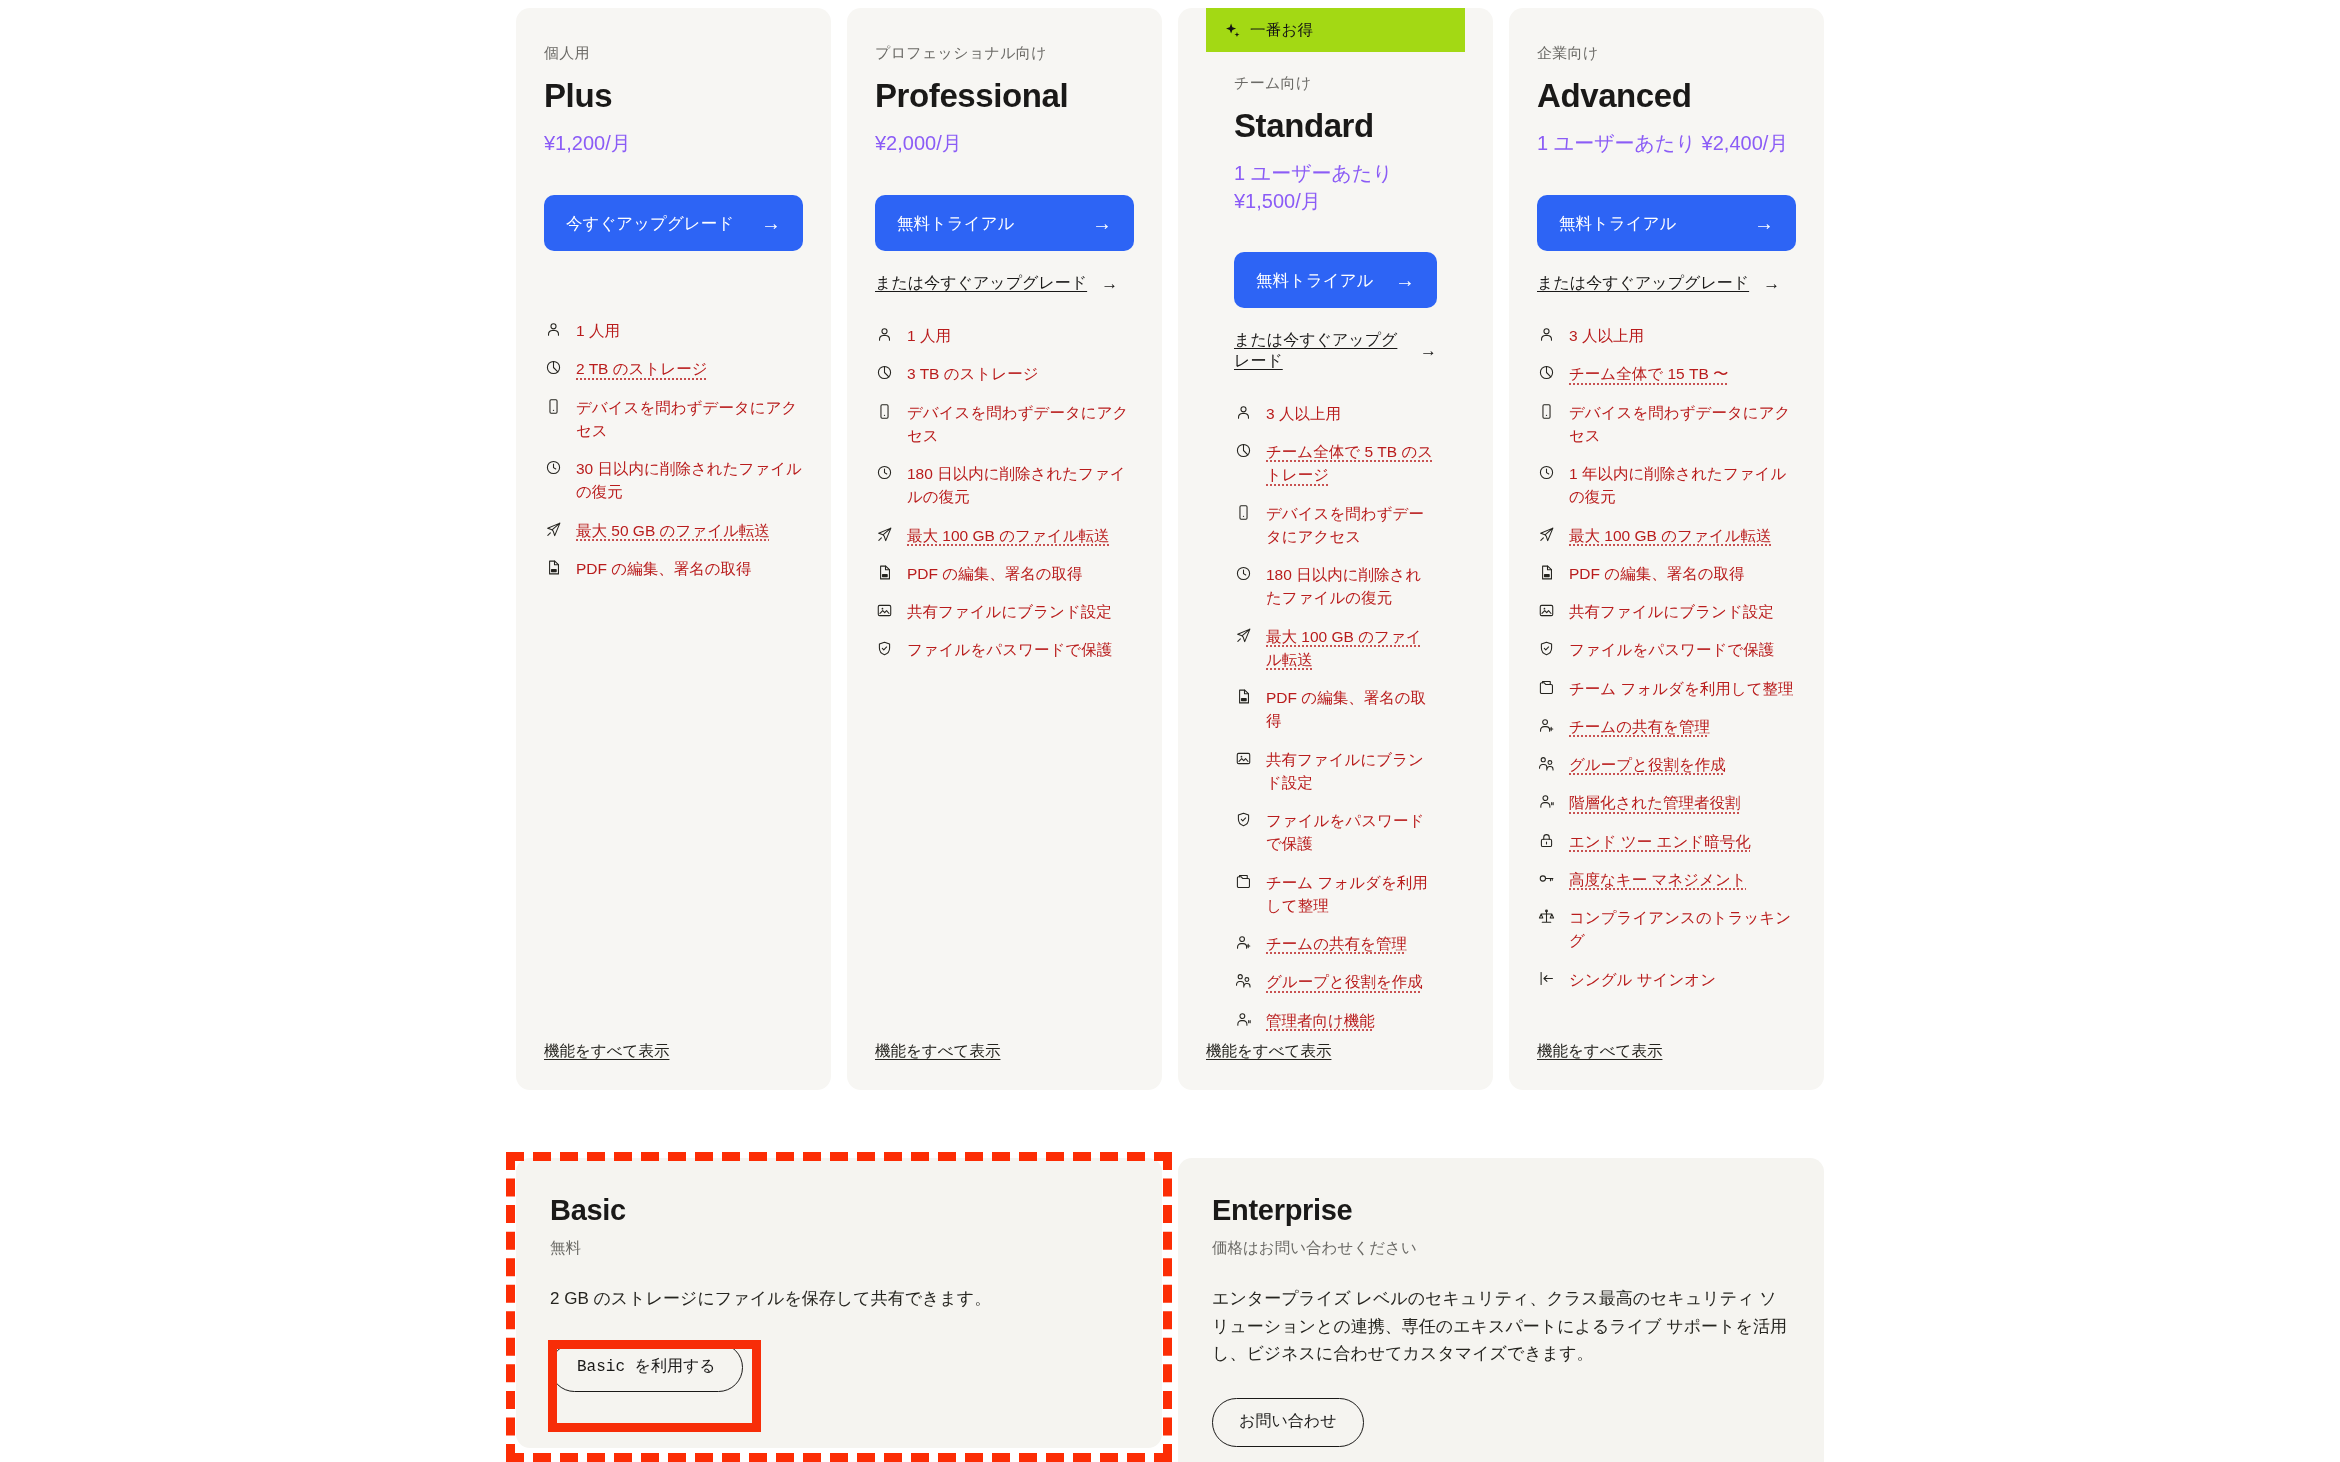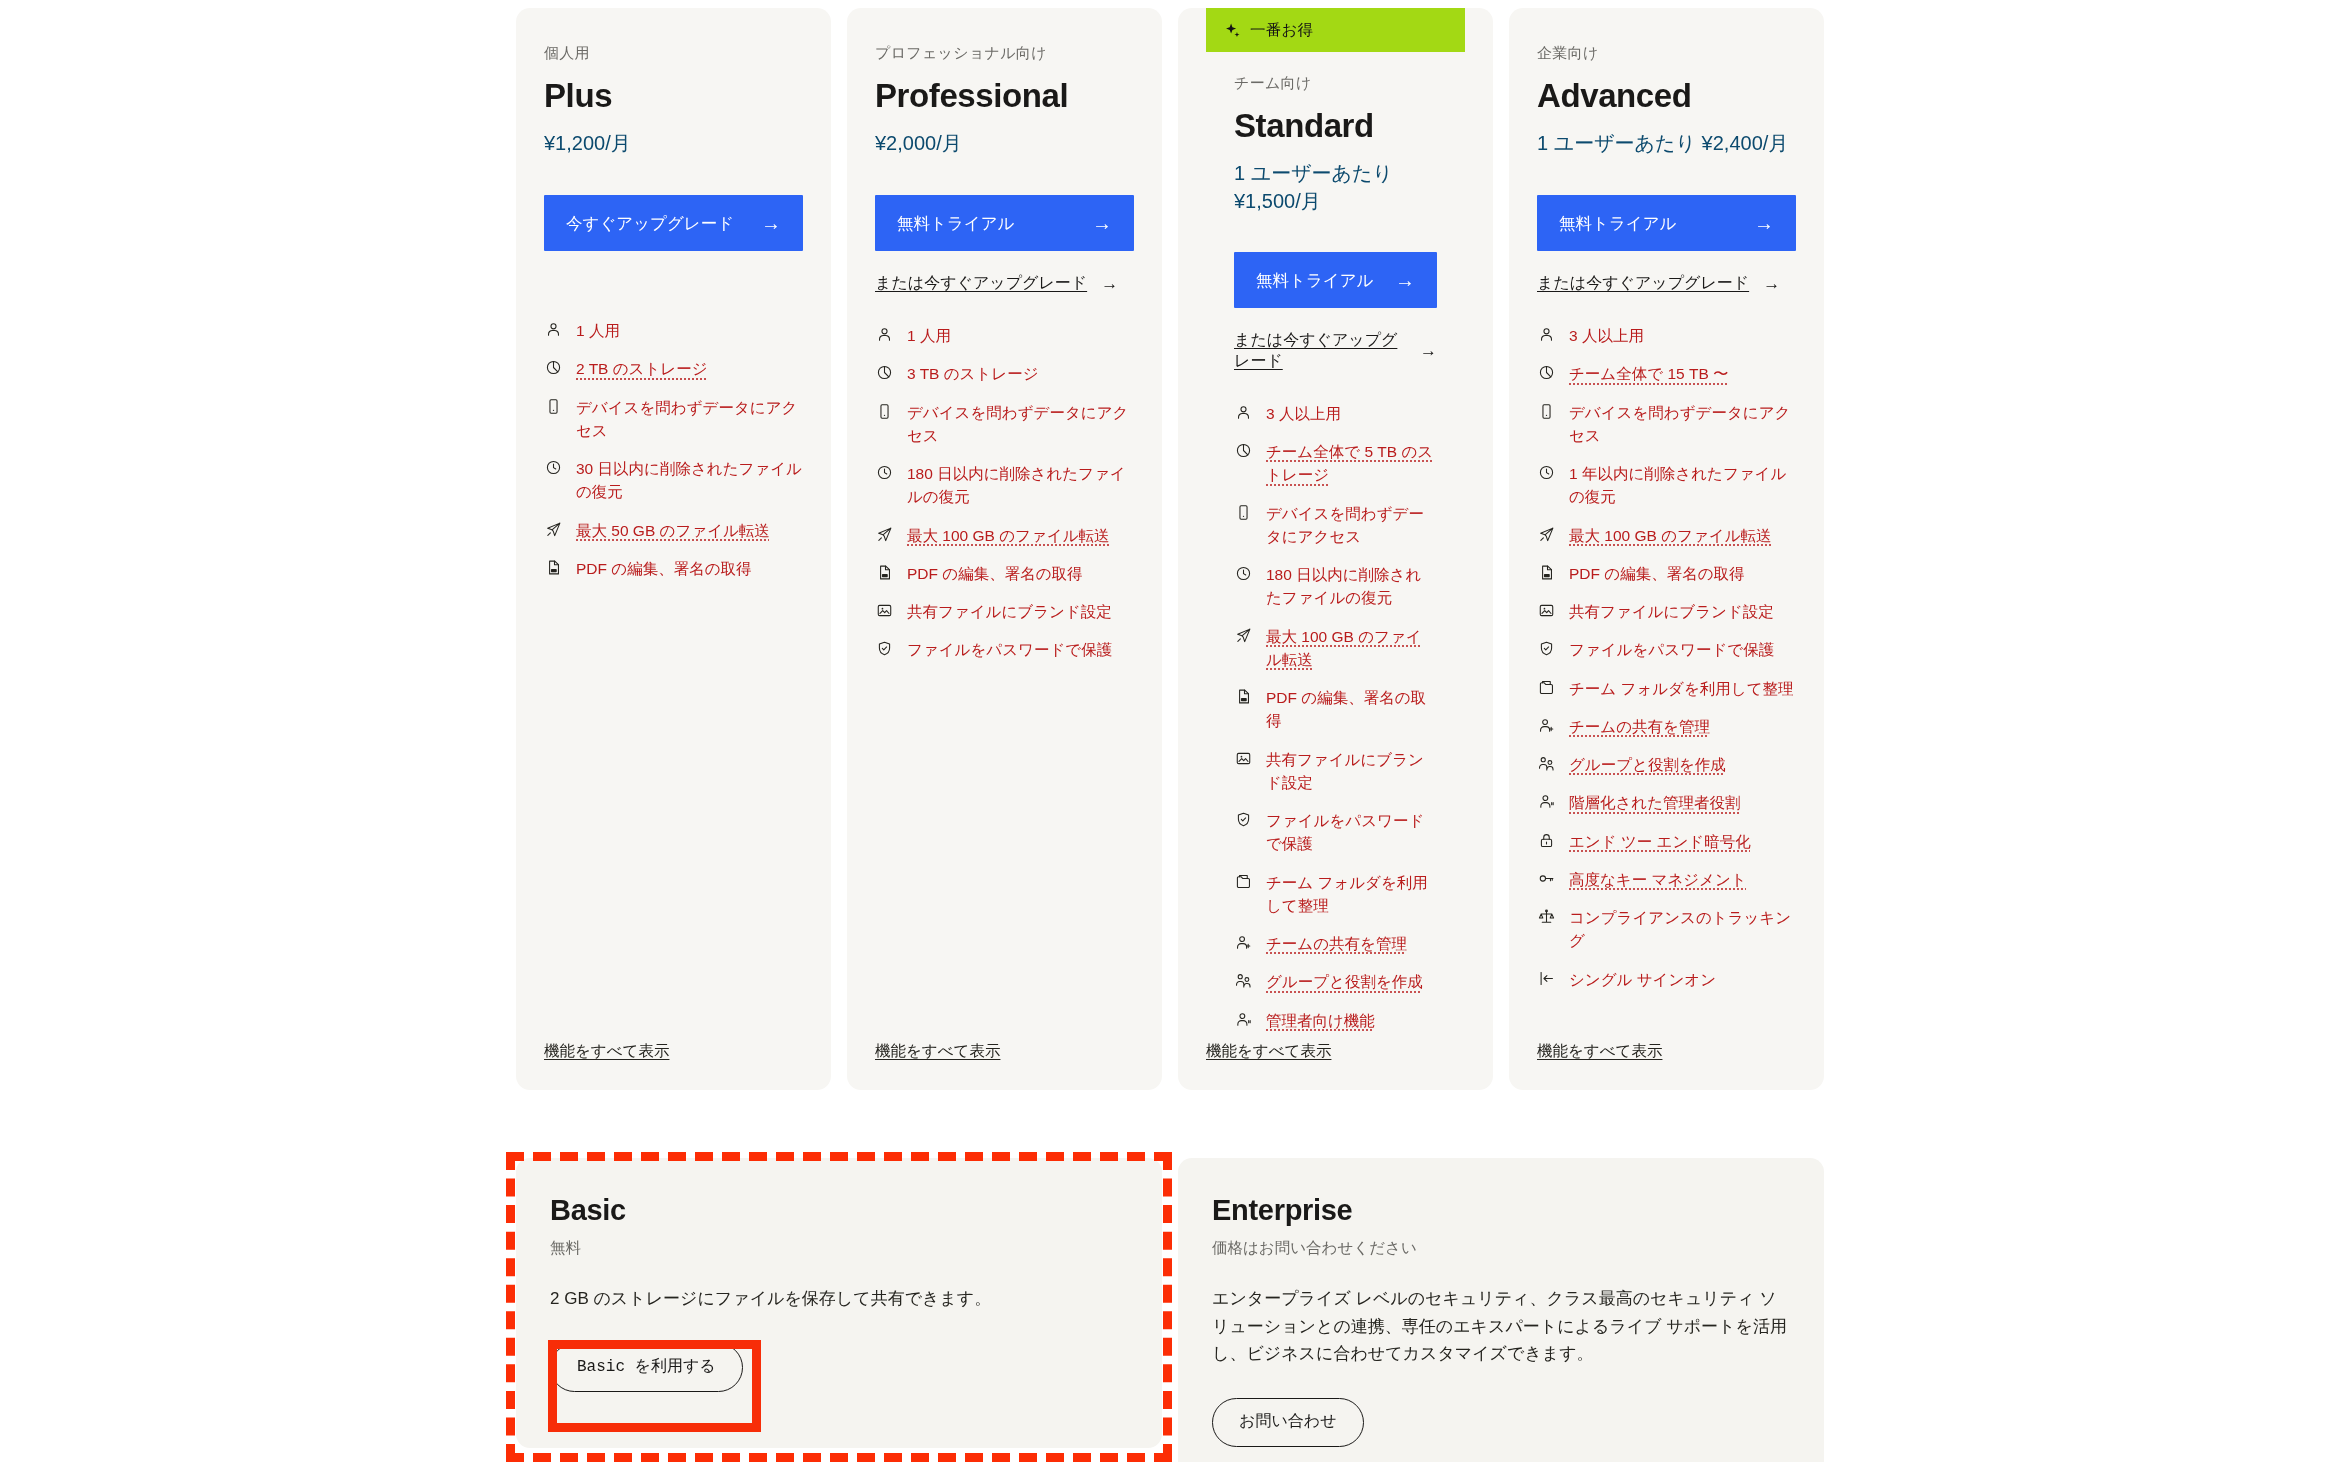--- a/index.html
+++ b/index.html
@@ -53,35 +53,35 @@
   }
   .plan-name {
     font-size: 33px;
     font-weight: 700;
     color: #1a1918;
     letter-spacing: -.4px;
     margin-bottom: 14px;
   }
   .price {
     font-size: 20px;
-    color: #0c4a6e;
+    color: #8b5cf6;
     line-height: 1.42;
     font-weight: 400;
     min-height: 30px;
   }
 
   .cta-wrap { margin-top: 36px; }
   .cta {
     display: flex;
     align-items: center;
     justify-content: space-between;
     background: #2d64f5;
     color: #ffffff;
     border: none;
-    border-radius: 1px;
+    border-radius: 10px;
     width: 100%;
     min-height: 56px;
     padding: 12px 22px;
     font-size: 16.5px;
     font-family: inherit;
     text-align: left;
     cursor: pointer;
     line-height: 1.35;
   }
   .cta .lbl { flex: 1 1 auto; padding-right: 10px; }

